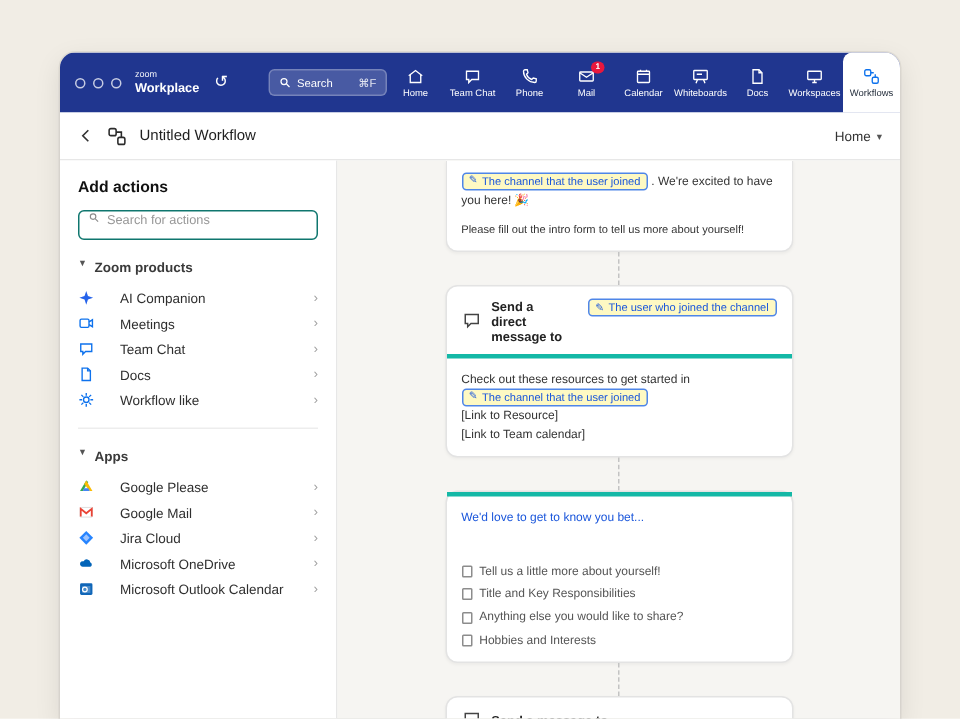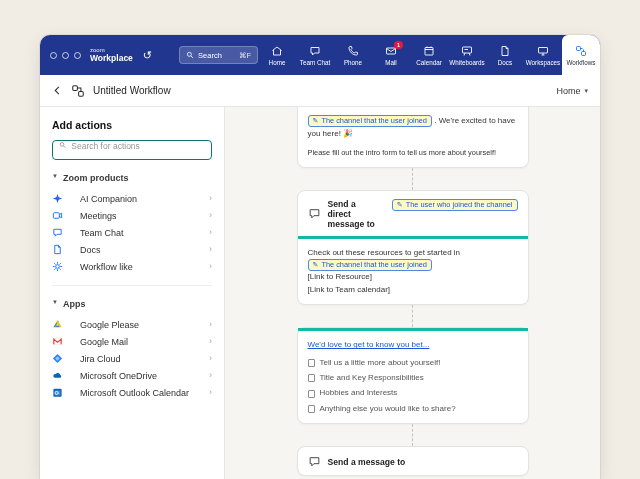--- a/index.html
+++ b/index.html
@@ -49,21 +49,21 @@
   .card{background:#fff;border:1px solid #e3e3e3;border-radius:8px;box-shadow:0 1px 2px rgba(0,0,0,.04)}
   .card--clipped{border-top:none;border-radius:0 0 8px 8px}
   .card-pad{padding:8px 10px;font-size:8px;color:#333;line-height:1.6}
   .card-head{padding:8px 10px 7px;display:flex;flex-direction:row;gap:5px}
   .card-head-row{display:flex;align-items:center;gap:7px;font-size:8.6px;font-weight:bold;color:#222}
   .card-head-row svg{width:13px;height:13px;color:#444;flex:none}
   .head-chip{margin-left:8px;align-self:flex-start}
   .card-body{border-top:3px solid #14b8a6;padding:8px 10px;font-size:8px;color:#333;line-height:1.55}
   .chip{display:inline-flex;align-items:center;gap:3px;border:1px solid #4f86e8;color:#1a56db;border-radius:3px;padding:0 4px;height:12px;font-size:7.4px;background:#fef9c3;cursor:pointer;white-space:nowrap;vertical-align:middle}
   .chip .pencil{font-size:7px}
-  .linkline{color:#1a56db;text-decoration:underline;font-size:8px;cursor:pointer;display:inline-block;margin-bottom:2px}
+  .linkline{color:#1a56db;font-size:8px;cursor:pointer;display:inline-block;margin-bottom:20px}
   .check-row{display:flex;align-items:center;gap:5px;color:#555;font-size:8px;margin-top:3px}
   .check-box{width:7px;height:8px;border:1px solid #8c8c8c;border-radius:1px;flex:none}
   .nowrap{white-space:nowrap;font-size:7.4px;margin-top:6px}
 </style>
 </head>
 <body>
 
 <div class="window">
 
   <div class="topbar">
@@ -327,25 +327,25 @@
             <div class="check-row">
                 <span class="check-box"></span>
                 <span>Tell us a little more about yourself!</span>
               </div>
             <div class="check-row">
                 <span class="check-box"></span>
                 <span>Title and Key Responsibilities</span>
               </div>
             <div class="check-row">
                 <span class="check-box"></span>
-                <span>Hobbies and Interests</span>
+                <span>Anything else you would like to share?</span>
               </div>
             <div class="check-row">
                 <span class="check-box"></span>
-                <span>Anything else you would like to share?</span>
+                <span>Hobbies and Interests</span>
               </div>
           </div>
         </div>
 
         <div class="connector"></div>
 
         <div class="card">
           <div class="card-head">
             <div class="card-head-row">
               <svg viewBox="0 0 24 24" fill="none" stroke="currentColor" stroke-width="1.8">

